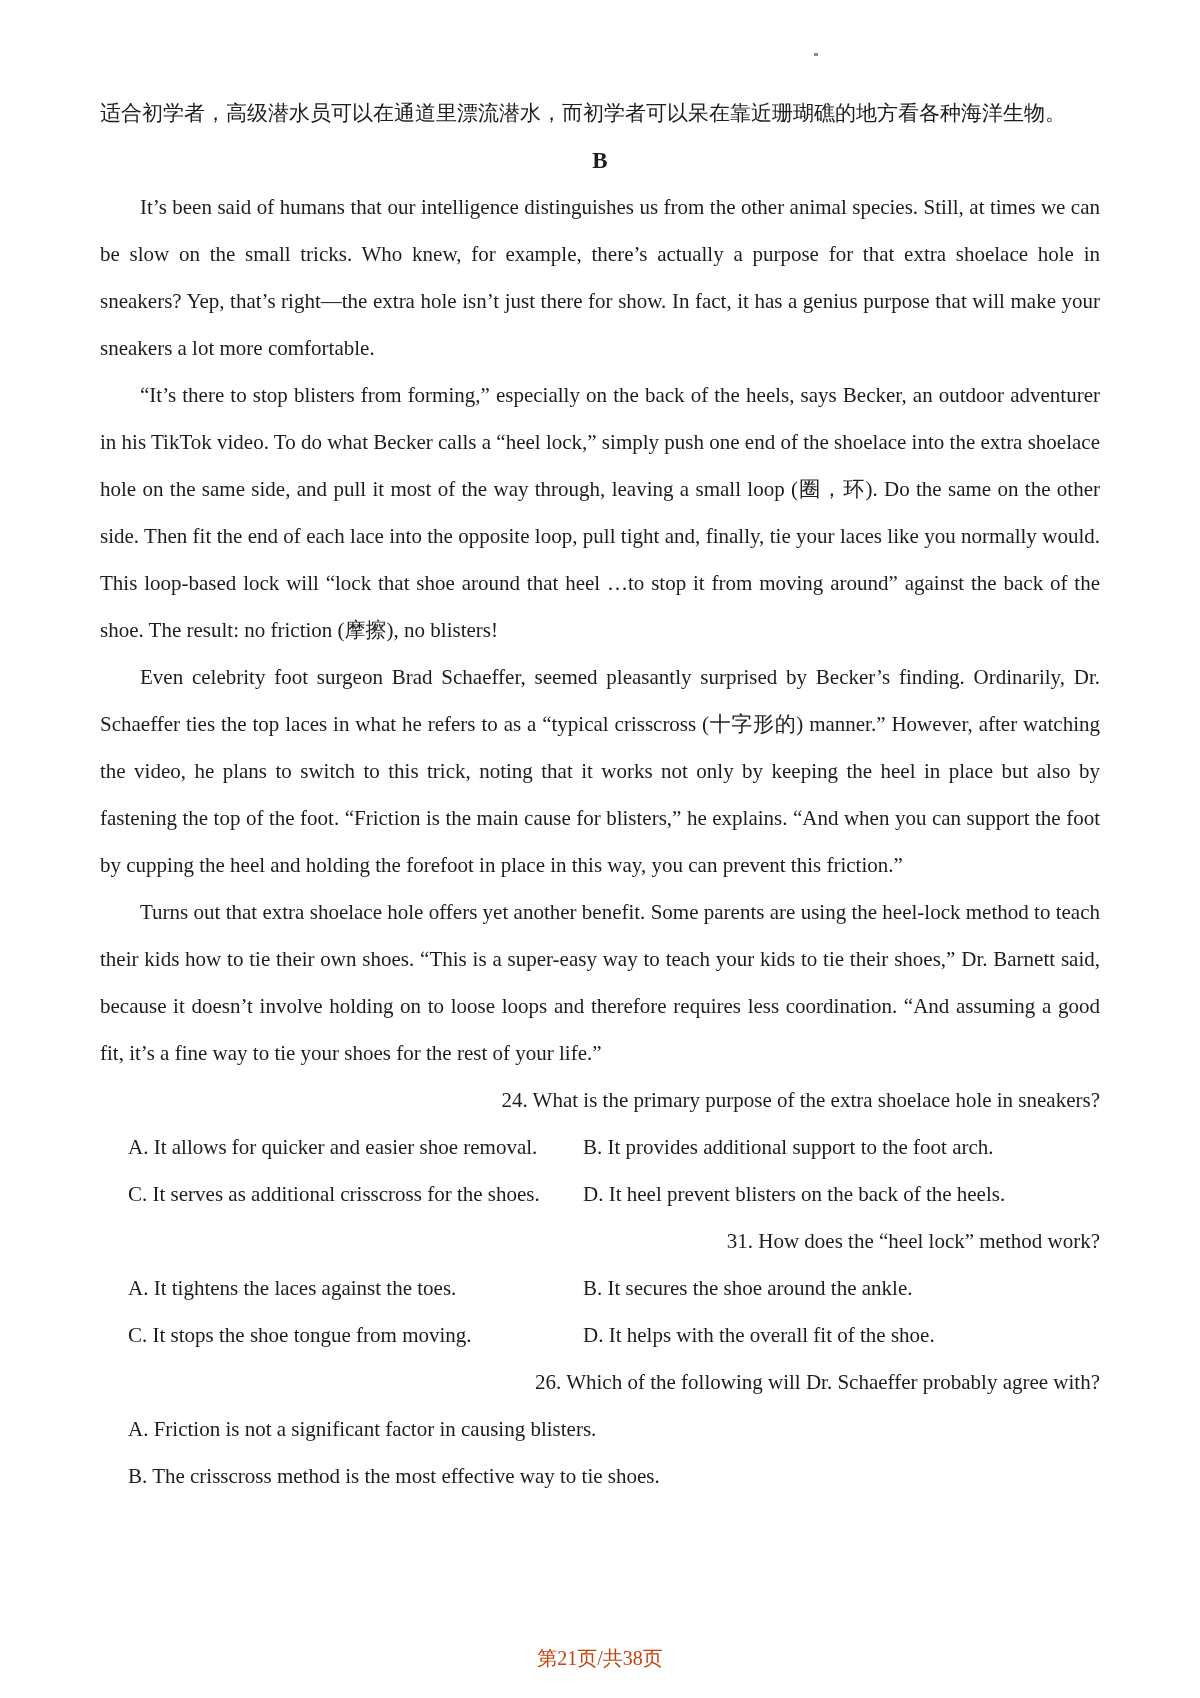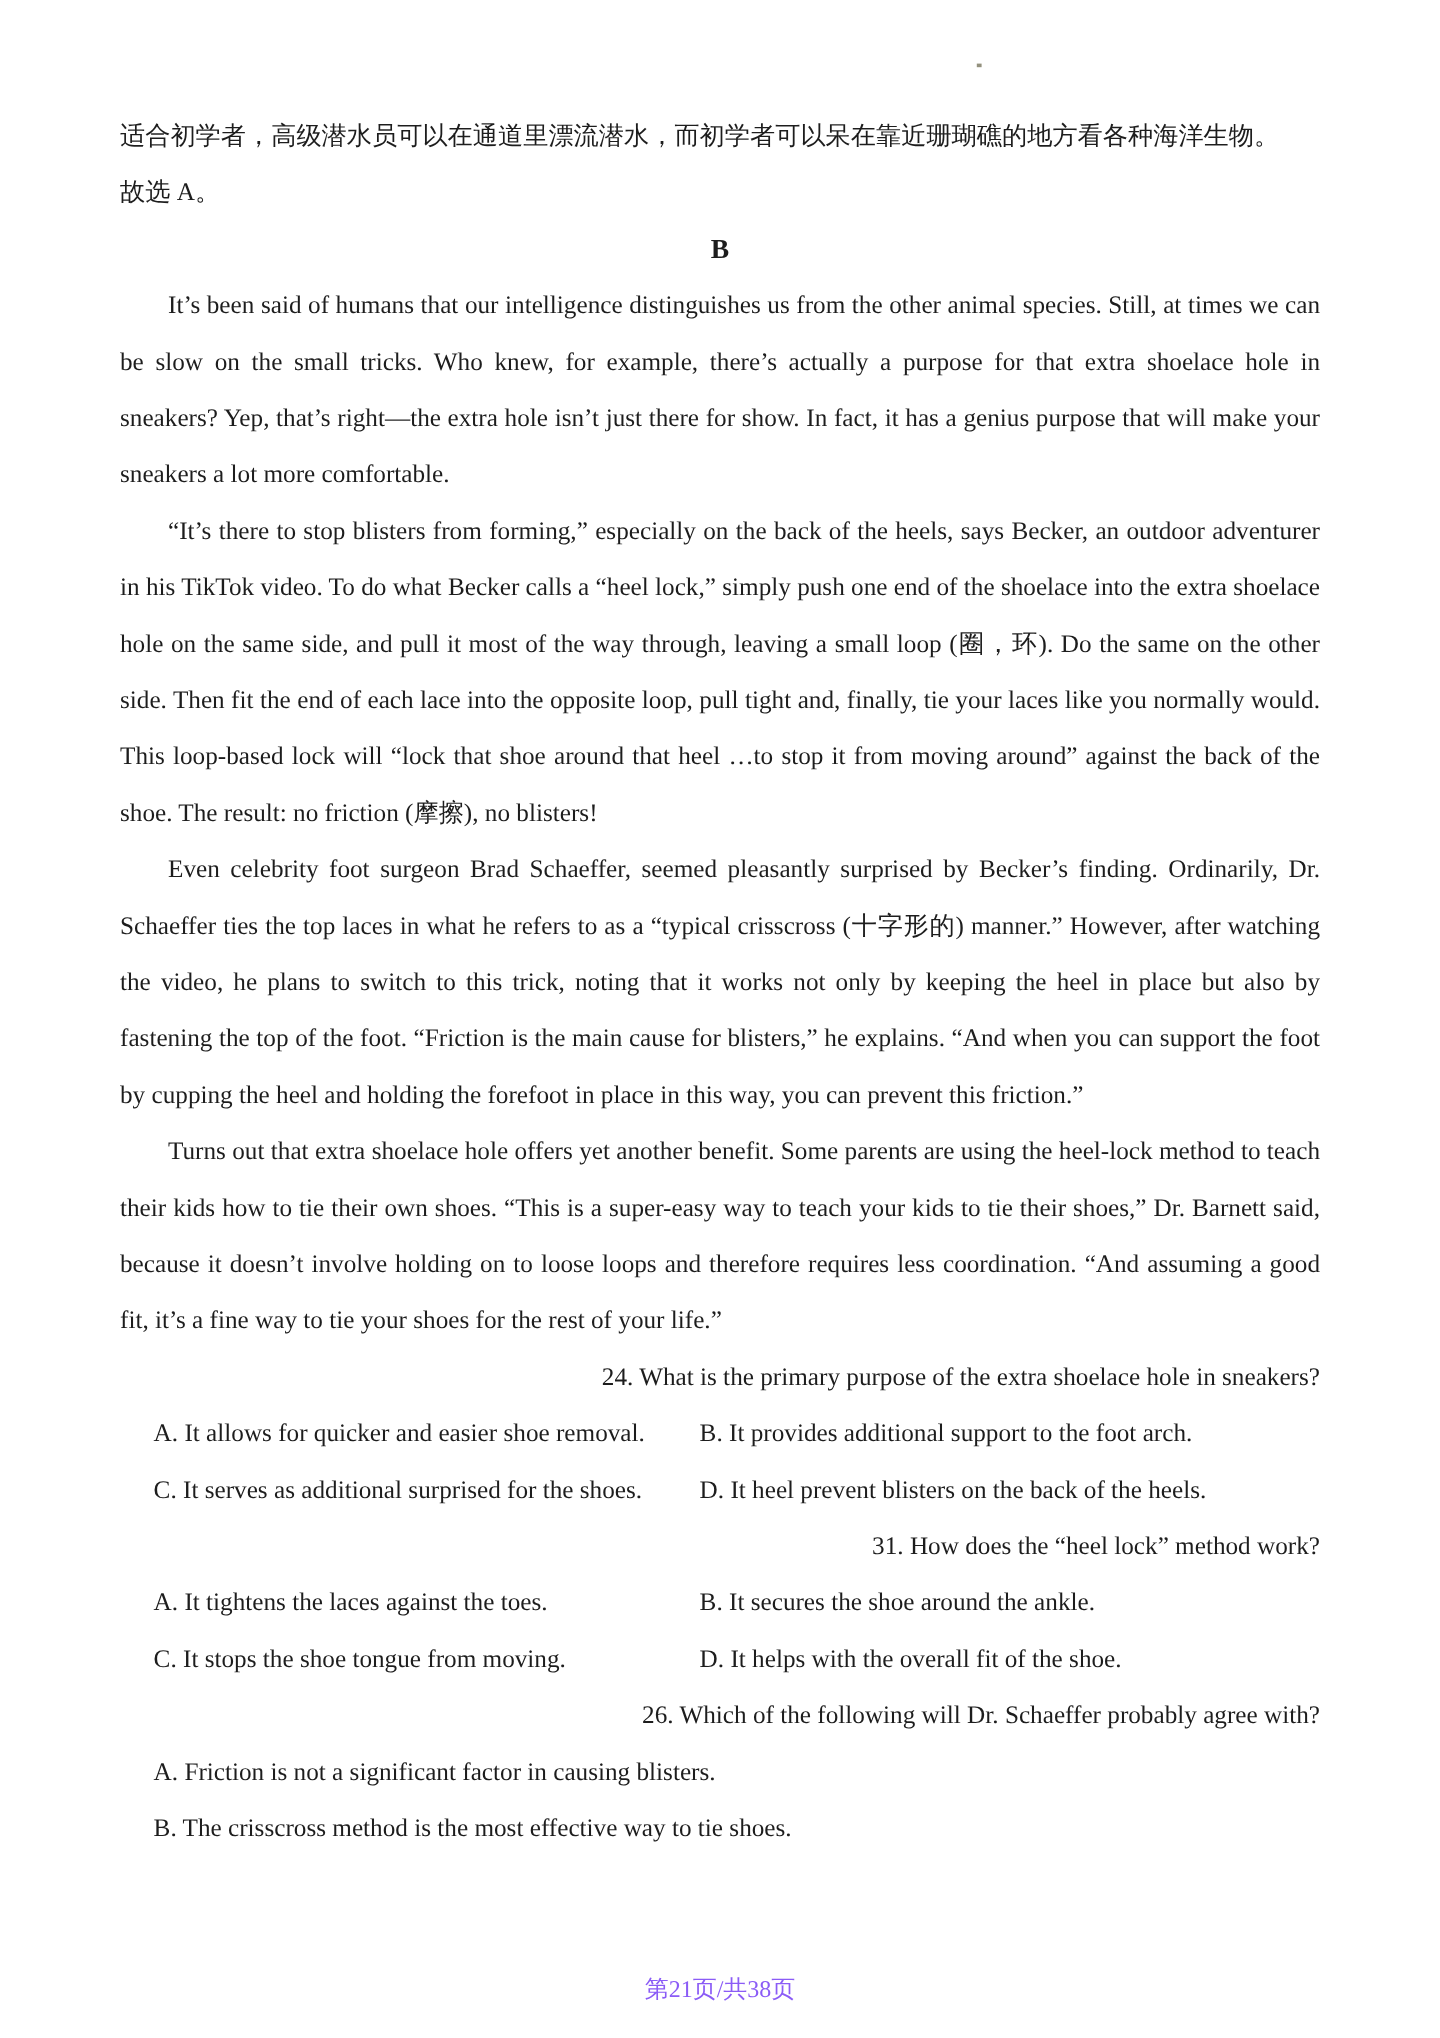--- a/index.html
+++ b/index.html
@@ -42,58 +42,57 @@
   }
   .opt { display: block; margin-left: 28px; }
   .footer {
     position: absolute;
     left: 0;
     bottom: 28px;
     width: 100%;
     text-align: center;
     font-size: 20px;
     line-height: 24px;
-    color: #8b5cf6;
+    color: #c2410c;
   }
   .stray-dot {
     position: absolute;
     left: 814px;
     top: 53px;
     width: 4px;
     height: 3px;
     background: #93917e;
   }
 </style>
 </head>
 <body>
 
 <div class="page">
 
   <div class="stray-dot"></div>
 
   <div class="content">
 
     <p class="cn-line">适合初学者，高级潜水员可以在通道里漂流潜水，而初学者可以呆在靠近珊瑚礁的地方看各种海洋生物。</p>
-    <p class="cn-line">故选 A。</p>
 
     <h2 class="section-heading">B</h2>
 
     <p class="para">It’s been said of humans that our intelligence distinguishes us from the other animal species. Still, at times we can be slow on the small tricks. Who knew, for example, there’s actually a purpose for that extra shoelace hole in sneakers? Yep, that’s right—the extra hole isn’t just there for show. In fact, it has a genius purpose that will make your sneakers a lot more comfortable.</p>
     <p class="para">“It’s there to stop blisters from forming,” especially on the back of the heels, says Becker, an outdoor adventurer in his TikTok video. To do what Becker calls a “heel lock,” simply push one end of the shoelace into the extra shoelace hole on the same side, and pull it most of the way through, leaving a small loop (圈，环). Do the same on the other side. Then fit the end of each lace into the opposite loop, pull tight and, finally, tie your laces like you normally would. This loop-based lock will “lock that shoe around that heel …to stop it from moving around” against the back of the shoe. The result: no friction (摩擦), no blisters!</p>
     <p class="para">Even celebrity foot surgeon Brad Schaeffer, seemed pleasantly surprised by Becker’s finding. Ordinarily, Dr. Schaeffer ties the top laces in what he refers to as a “typical crisscross (十字形的) manner.” However, after watching the video, he plans to switch to this trick, noting that it works not only by keeping the heel in place but also by fastening the top of the foot. “Friction is the main cause for blisters,” he explains. “And when you can support the foot by cupping the heel and holding the forefoot in place in this way, you can prevent this friction.”</p>
     <p class="para">Turns out that extra shoelace hole offers yet another benefit. Some parents are using the heel-lock method to teach their kids how to tie their own shoes. “This is a super-easy way to teach your kids to tie their shoes,” Dr. Barnett said, because it doesn’t involve holding on to loose loops and therefore requires less coordination. “And assuming a good fit, it’s a fine way to tie your shoes for the rest of your life.”</p>
 
     <div class="question-block">
       <p class="stem">24. What is the primary purpose of the extra shoelace hole in sneakers?</p>
       <div class="opt-row">
         <span class="opt">A. It allows for quicker and easier shoe removal.</span>
         <span class="opt">B. It provides additional support to the foot arch.</span>
       </div>
       <div class="opt-row">
-        <span class="opt">C. It serves as additional surprised for the shoes.</span>
+        <span class="opt">C. It serves as additional crisscross for the shoes.</span>
         <span class="opt">D. It heel prevent blisters on the back of the heels.</span>
       </div>
     </div>
 
     <div class="question-block">
       <p class="stem">31. How does the “heel lock” method work?</p>
       <div class="opt-row">
         <span class="opt">A. It tightens the laces against the toes.</span>
         <span class="opt">B. It secures the shoe around the ankle.</span>
       </div>

